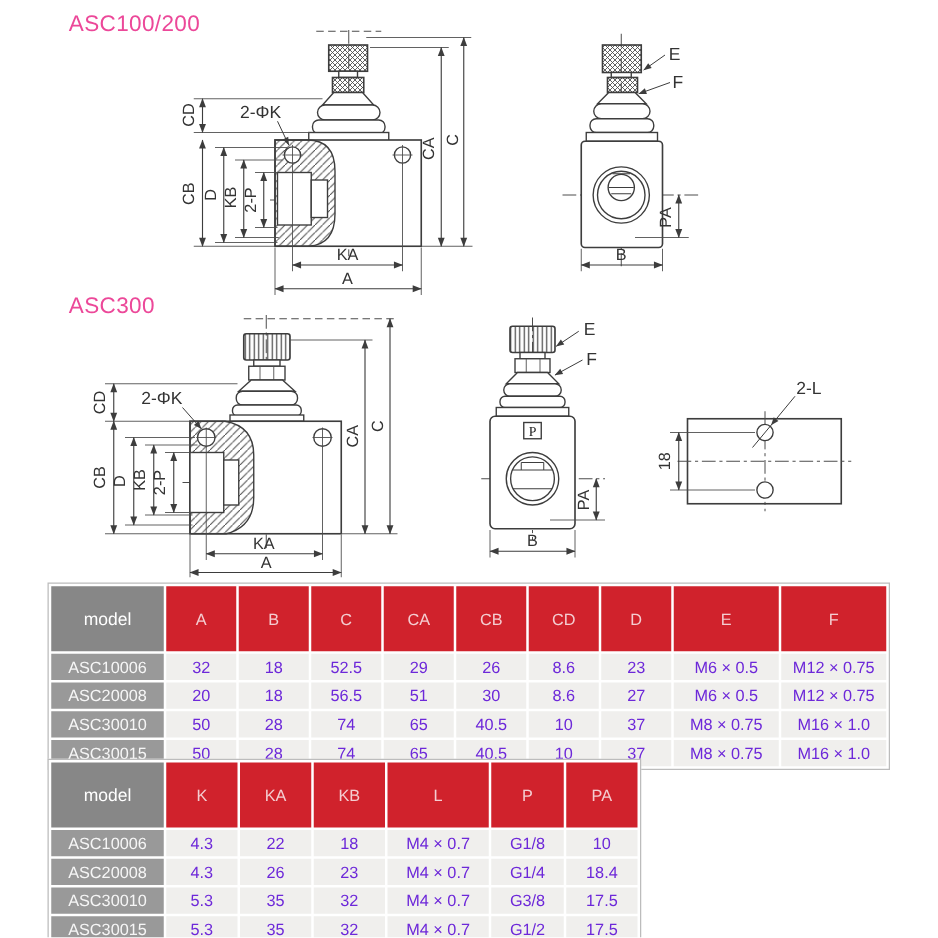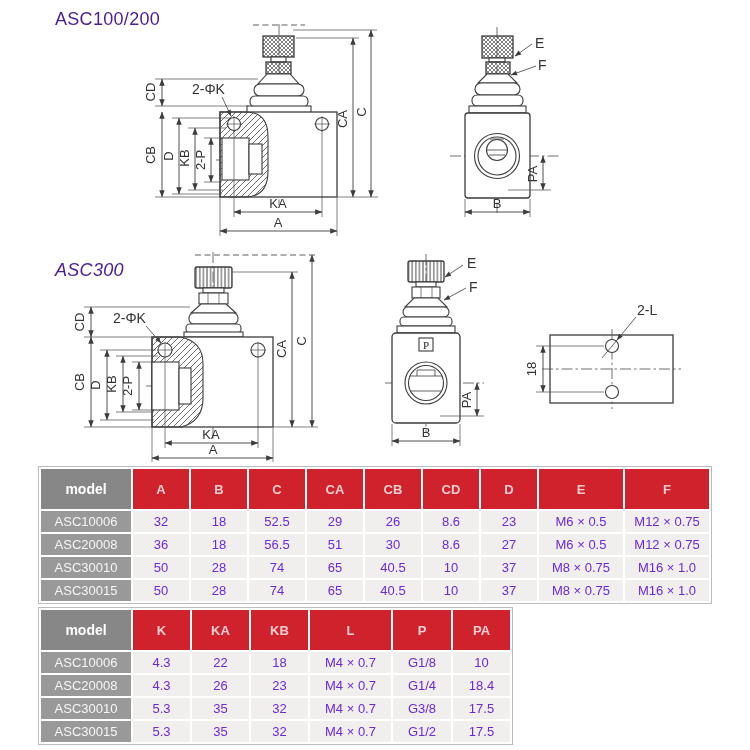--- a/index.html
+++ b/index.html
@@ -2,44 +2,44 @@
 <html style="--red: #d0222c; --gray-head: #878787; --gray-row: #999999; --cell-bg: #f0efed; --line: #3d3d3d;"><head>
 <meta charset="utf-8">
 <style>
   :root{
     --red:#d0222c; --gray-head:#878787; --gray-row:#999999;
     --cell-bg:#f0efed; --line:#3d3d3d;
   }
   html,body{margin:0;padding:0;background:#fff;}
   .stage{position:relative;width:750px;height:750px;background:#fff;overflow:hidden;
          font-family:"Liberation Sans",sans-serif;}
-  .title{position:absolute;font-size:18px;color:#4c1d95;letter-spacing:.3px;}
+  .title{position:absolute;font-size:18px;color:#ec4899;letter-spacing:.3px;}
   #t-asc100{left:55px;top:9px;}
-  #t-asc300{left:55px;top:260px;font-style:italic;}
+  #t-asc300{left:55px;top:234px;}
   svg.draw{position:absolute;left:0;top:0;}
 
   
   .o  {fill:#fff;stroke:var(--line);stroke-width:1.3;}
   .o2 {fill:#fff;stroke:var(--line);stroke-width:1.1;}
   .kn {fill:url(#knurl);stroke:var(--line);stroke-width:1.3;}
   .sr {fill:url(#serr);stroke:var(--line);stroke-width:1.3;}
   .ht {fill:url(#hatch);stroke:var(--line);stroke-width:1.1;}
   .dim{fill:none;stroke:var(--line);stroke-width:0.9;}
   .ext{fill:none;stroke:#4c4c4c;stroke-width:0.7;}
   .cl {fill:none;stroke:#4c4c4c;stroke-width:0.8;stroke-dasharray:11 3 2.5 3;}
   .dsh{fill:none;stroke:#4c4c4c;stroke-width:0.9;stroke-dasharray:6 3.5;}
   .thin{fill:none;stroke:var(--line);stroke-width:0.8;}
   text.lab {font-size:13px;fill:#333;}
   text.labB{font-size:14px;fill:#333;}
   text.ser {font-size:11px;font-family:"Liberation Serif",serif;fill:#222;}
 
   
   table.spec{position:absolute;border-collapse:separate;border-spacing:2px;
              table-layout:fixed;border:1px solid #bcbcbc;background:#fff;}
-  .spec th{font-weight:bold;font-size:13px;height:40px;padding:0;vertical-align:middle;}
+  .spec th{font-weight:normal;font-size:13px;height:52px;padding:0;vertical-align:middle;}
   .spec td{font-size:13px;height:21px;padding:0;text-align:center;vertical-align:middle;white-space:nowrap;}
   .spec .hm{background:var(--gray-head);color:#fff;font-size:14px;}
   .spec .hr{background:var(--red);color:#f4cdd1;}
   .spec .cm{background:var(--gray-row);color:#f6f6f6;margin-top:38px;}
   .spec .cv{background:var(--cell-bg);color:#6d28d9;}
   #table1{left:38px;top:466px;}
   #table2{left:38px;top:607px;}
 </style>
 </head>
 <body>
@@ -280,21 +280,21 @@
         <td class="cv">52.5</td>
         <td class="cv">29</td>
         <td class="cv">26</td>
         <td class="cv">8.6</td>
         <td class="cv">23</td>
         <td class="cv">M6 × 0.5</td>
         <td class="cv">M12 × 0.75</td>
       </tr>
       <tr>
         <td class="cm">ASC20008</td>
-        <td class="cv">36</td>
+        <td class="cv">20</td>
         <td class="cv">18</td>
         <td class="cv">56.5</td>
         <td class="cv">51</td>
         <td class="cv">30</td>
         <td class="cv">8.6</td>
         <td class="cv">27</td>
         <td class="cv">M6 × 0.5</td>
         <td class="cv">M12 × 0.75</td>
       </tr>
       <tr>

